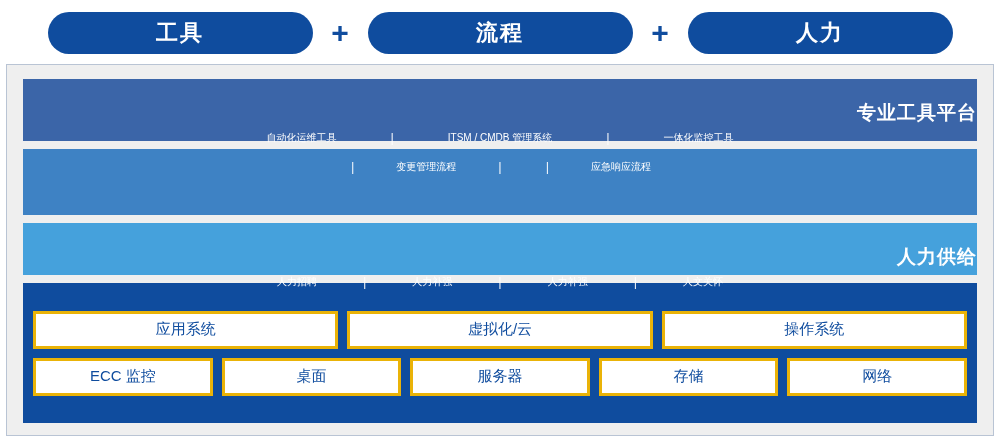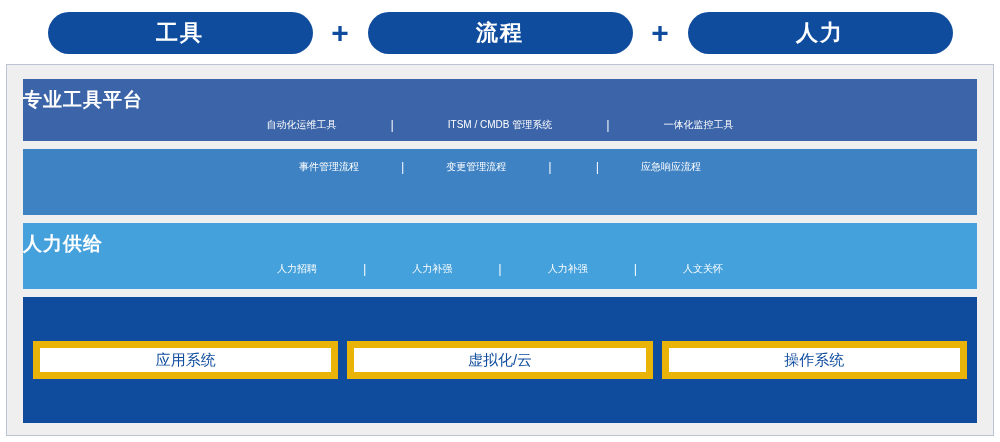--- a/index.html
+++ b/index.html
@@ -74,28 +74,29 @@
   .band {
     position: relative;
     width: 100%;
     color: #ffffff;
     padding: 7px 0 9px 0;
     margin-bottom: 8px;
   }
 
   .band-1 { background: #3B65A8; height: 62px; }
   .band-2 { background: #3E82C4; height: 66px; }
-  .band-3 { background: #45A1DC; height: 66px; }
+  .band-3 { background: #45A1DC; height: 52px; }
 
   .band-title {
-    text-align: left;
+    text-align: right;
     font-size: 19px;
     font-weight: bold;
     line-height: 28px;
     letter-spacing: 1px;
+    margin-top: 13px;
   }
   .band-title.italic { font-style: italic; }
 
   .band-items {
     display: flex;
     align-items: center;
     justify-content: center;
     line-height: 22px;
   }
 
@@ -133,21 +134,21 @@
 
   .obj-row {
     display: flex;
     gap: 9px;
     height: 38px;
   }
 
   .obj-card {
     flex: 1;
     background: #ffffff;
-    border: 7px solid #eab308;
+    border: 3px solid #eab308;
     color: #0F4C9E;
     font-size: 15px;
     display: flex;
     align-items: center;
     justify-content: center;
     white-space: nowrap;
     text-align: center;
   }
 </style>
 </head>
@@ -177,21 +178,20 @@
         <span class="band-item">自动化运维工具</span>
         <span class="band-sep">|</span>
         <span class="band-item">ITSM / CMDB 管理系统</span>
         <span class="band-sep">|</span>
         <span class="band-item">一体化监控工具</span>
       </div>
     </div>
 
     <div class="band band-2">
       <div class="band-items">
-        <span class="band-item">事件管理流程</span>
         <span class="band-sep">|</span>
         <span class="band-item">变更管理流程</span>
         <span class="band-sep">|</span>
         <span class="band-sep">|</span>
         <span class="band-item">应急响应流程</span>
       </div>
     </div>
 
     <div class="band band-3">
       <div class="band-title">人力供给</div>
@@ -205,16 +205,23 @@
         <span class="band-item">人文关怀</span>
       </div>
     </div>
 
     <div class="object-frame">
       <div class="obj-row">
         <div class="obj-card">应用系统</div>
         <div class="obj-card">虚拟化/云</div>
         <div class="obj-card">操作系统</div>
       </div>
+      <div class="obj-row">
+        <div class="obj-card">ECC 监控</div>
+        <div class="obj-card">桌面</div>
+        <div class="obj-card">服务器</div>
+        <div class="obj-card">存储</div>
+        <div class="obj-card">网络</div>
+      </div>
     </div>
 
   </div>
 </div>
 
 </body></html>

